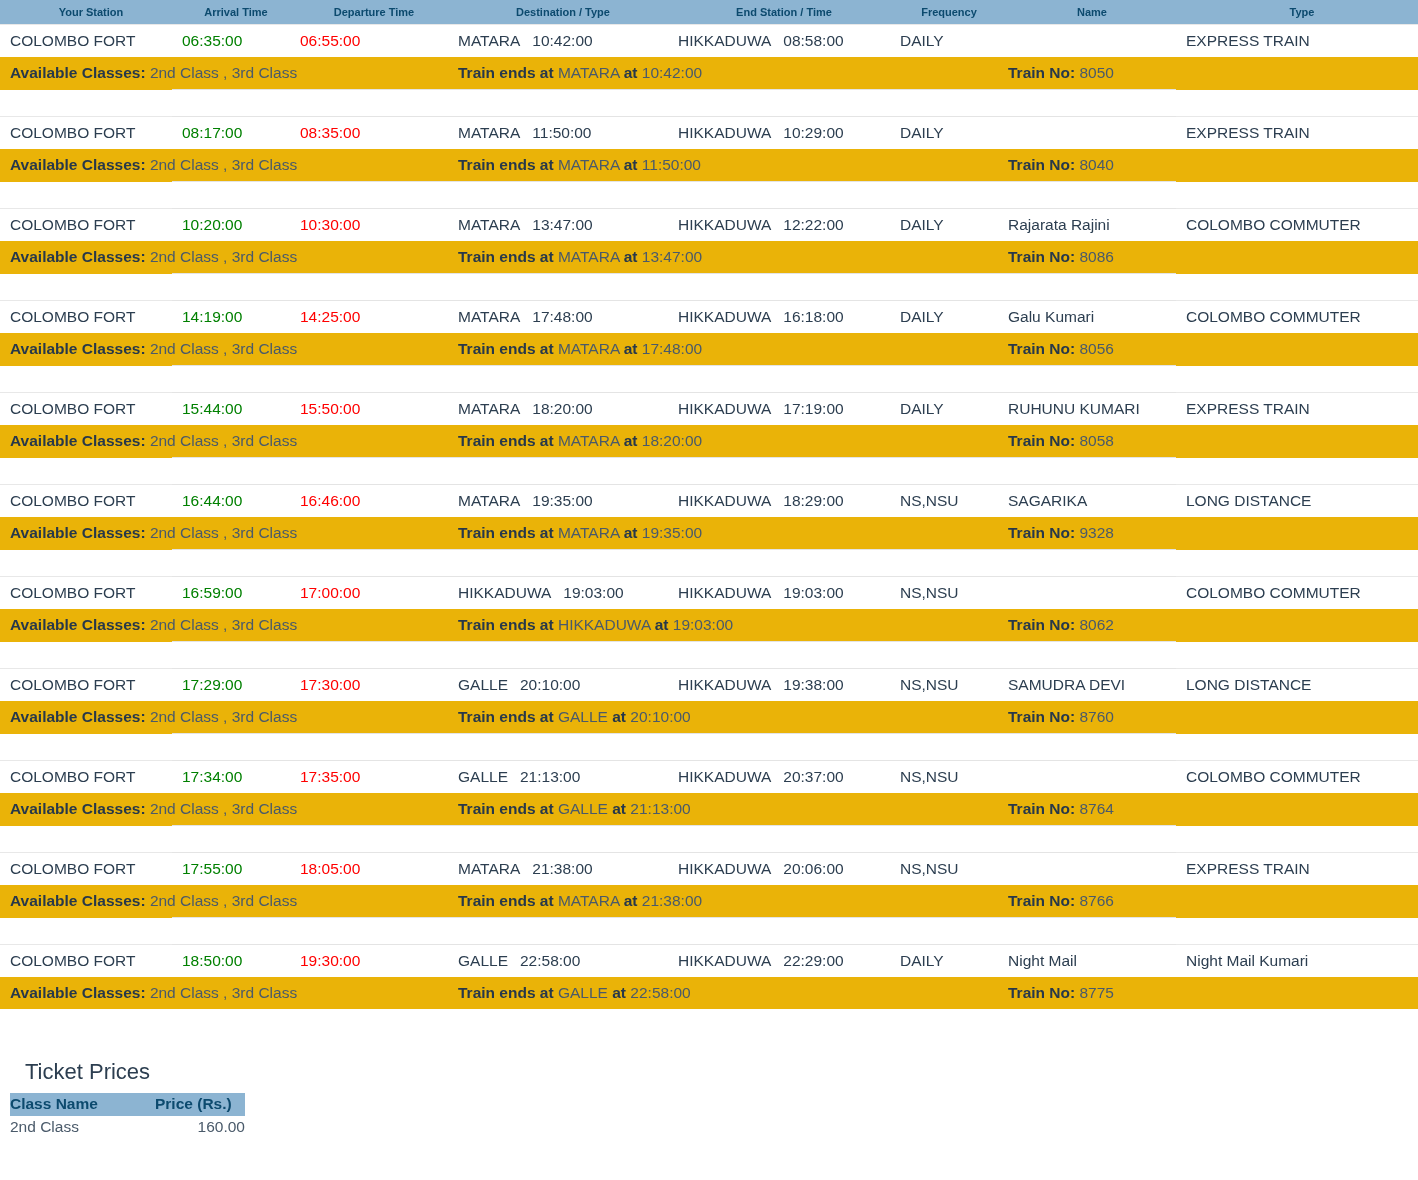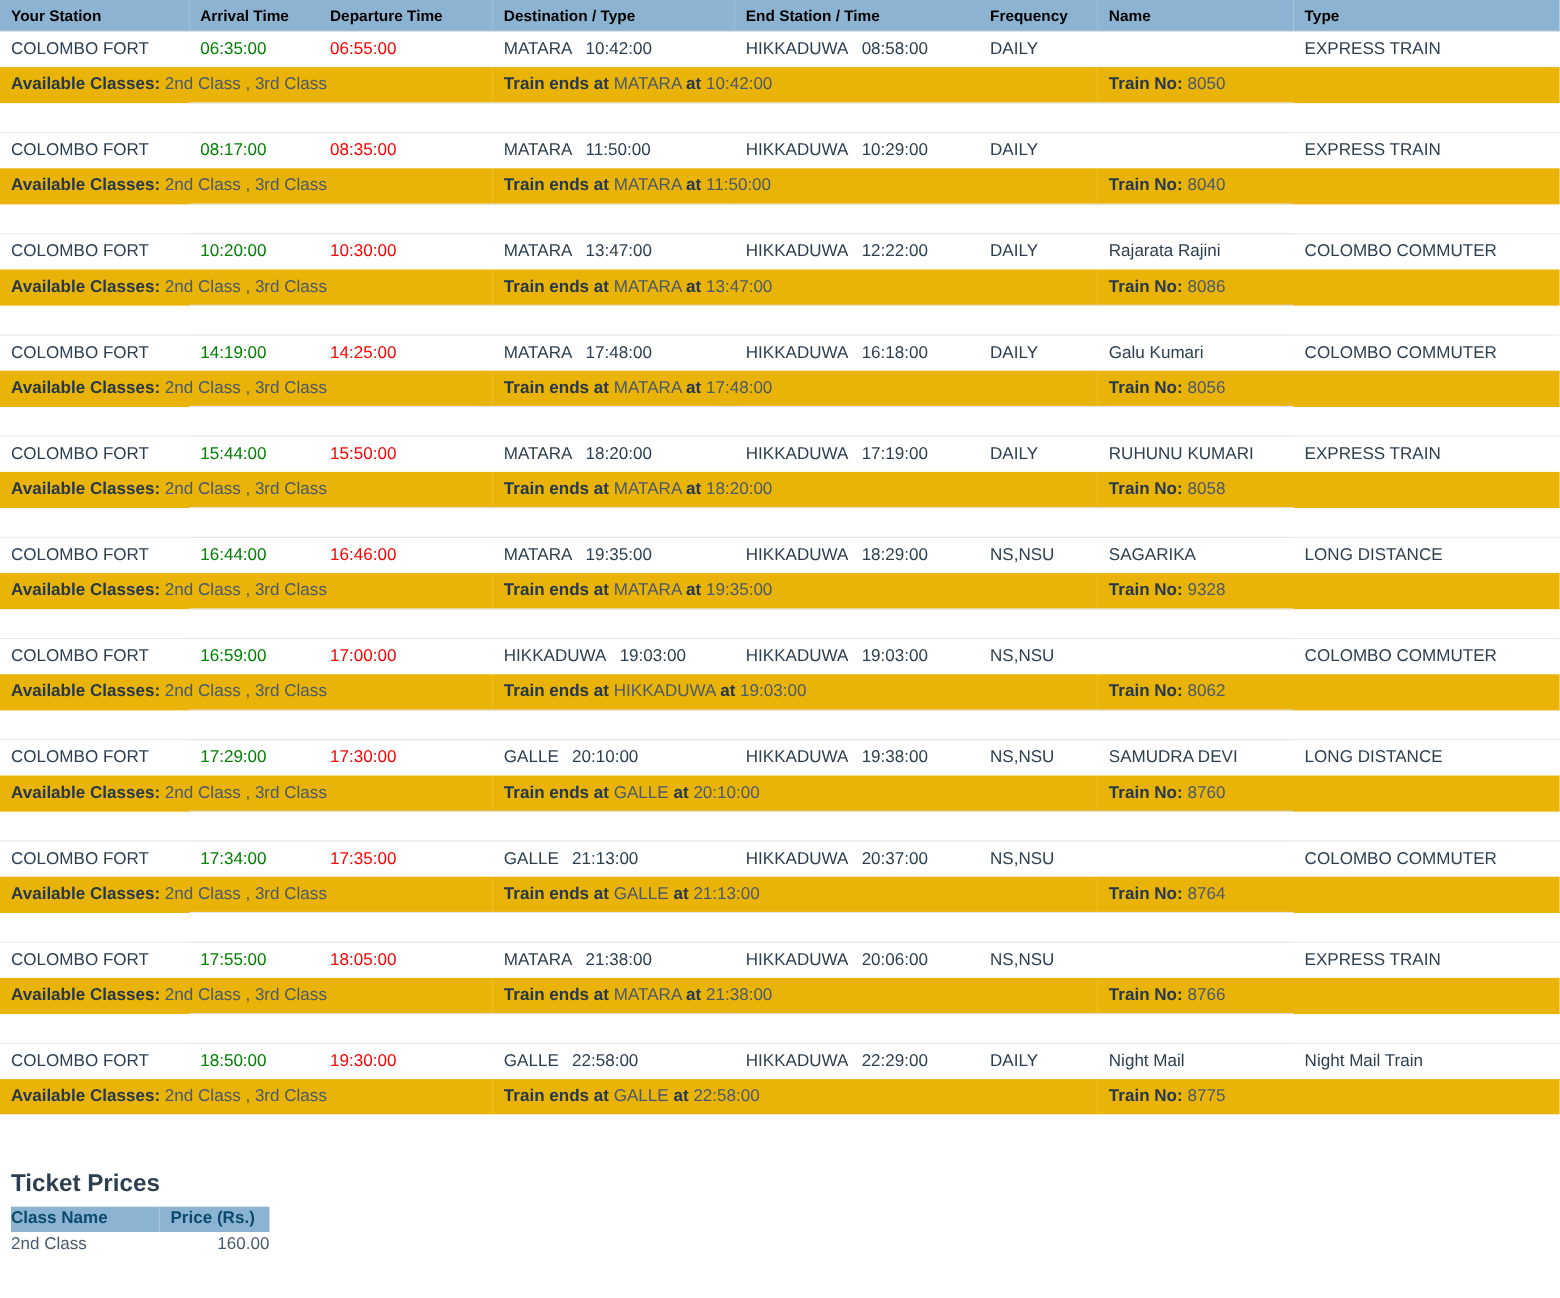--- a/index.html
+++ b/index.html
@@ -41,24 +41,24 @@
   table.trains col.c-arr       { width: 118px; }
   table.trains col.c-dep       { width: 158px; }
   table.trains col.c-dest      { width: 220px; }
   table.trains col.c-end       { width: 222px; }
   table.trains col.c-freq      { width: 108px; }
   table.trains col.c-name      { width: 178px; }
   table.trains col.c-type      { width: 242px; }
 
   thead th {
     background: #8cb4d2;
-    color: #000000;
+    color: #0c4a6e;
     font-weight: bold;
-    text-align: left;
-    font-size: 14px;
+    text-align: center;
+    font-size: 11px;
     padding: 6px 0 6px 10px;
     vertical-align: middle;
     white-space: nowrap;
   }
 
   tr.main-row td {
     background: #ffffff;
     padding: 7px 0 7px 10px;
     vertical-align: middle;
     white-space: nowrap;
@@ -96,23 +96,23 @@
   .ends-text .lbl-bold { font-weight: bold; }
   .ends-text .st { font-weight: normal; color: #4a5a6a; }
 
   
   .ticket-wrap {
     padding: 0 0 0 10px;
     margin-top: 50px;
   }
   h2.ticket-title {
     font-size: 22px;
-    font-weight: bold;
+    font-weight: normal;
     color: #2c3e50;
-    margin: 0 0 8px 0;
+    margin: 0 0 8px 15px;
     padding: 0;
   }
   table.prices {
     border-collapse: collapse;
     font-size: 15.5px;
     table-layout: fixed;
   }
   table.prices col.p-class { width: 135px; }
   table.prices col.p-price { width: 100px; }
   table.prices th {
@@ -360,21 +360,21 @@
           <td class="sp-edge"></td>
         </tr>
         <tr class="main-row">
           <td>COLOMBO FORT</td>
           <td><span class="t-arr">18:50:00</span></td>
           <td><span class="t-dep">19:30:00</span></td>
           <td><span class="cell-pair"><span class="nm">GALLE</span><span class="tm">22:58:00</span></span></td>
           <td><span class="cell-pair"><span class="nm">HIKKADUWA</span><span class="tm">22:29:00</span></span></td>
           <td>DAILY</td>
           <td>Night Mail</td>
-          <td>Night Mail Train</td>
+          <td>Night Mail Kumari</td>
         </tr>
         <tr class="detail-row">
           <td colspan="3"><span class="lbl-bold">Available Classes:</span> <span class="val-norm">2nd Class ,  3rd Class</span></td>
           <td colspan="3" class="ends-text"><span class="lbl-bold">Train ends at</span> <span class="st">GALLE</span> <span class="lbl-bold">at</span> <span class="st">22:58:00</span></td>
           <td colspan="2"><span class="lbl-bold">Train No:</span> <span class="val-norm">8775</span></td>
         </tr>
       </tbody>
   </table>
 
   <div class="ticket-wrap">

